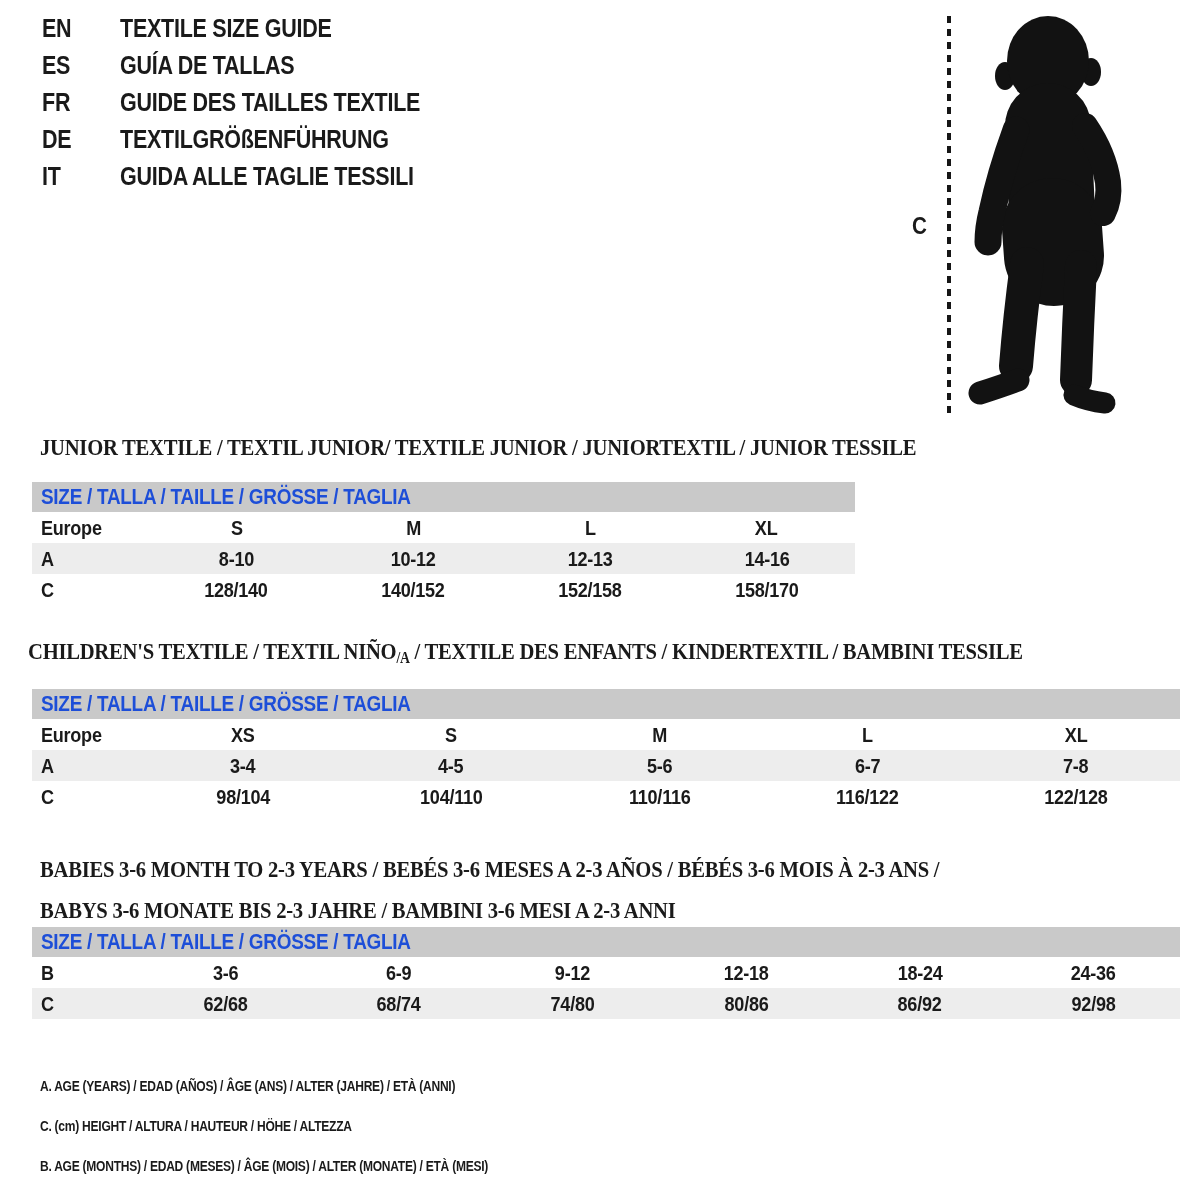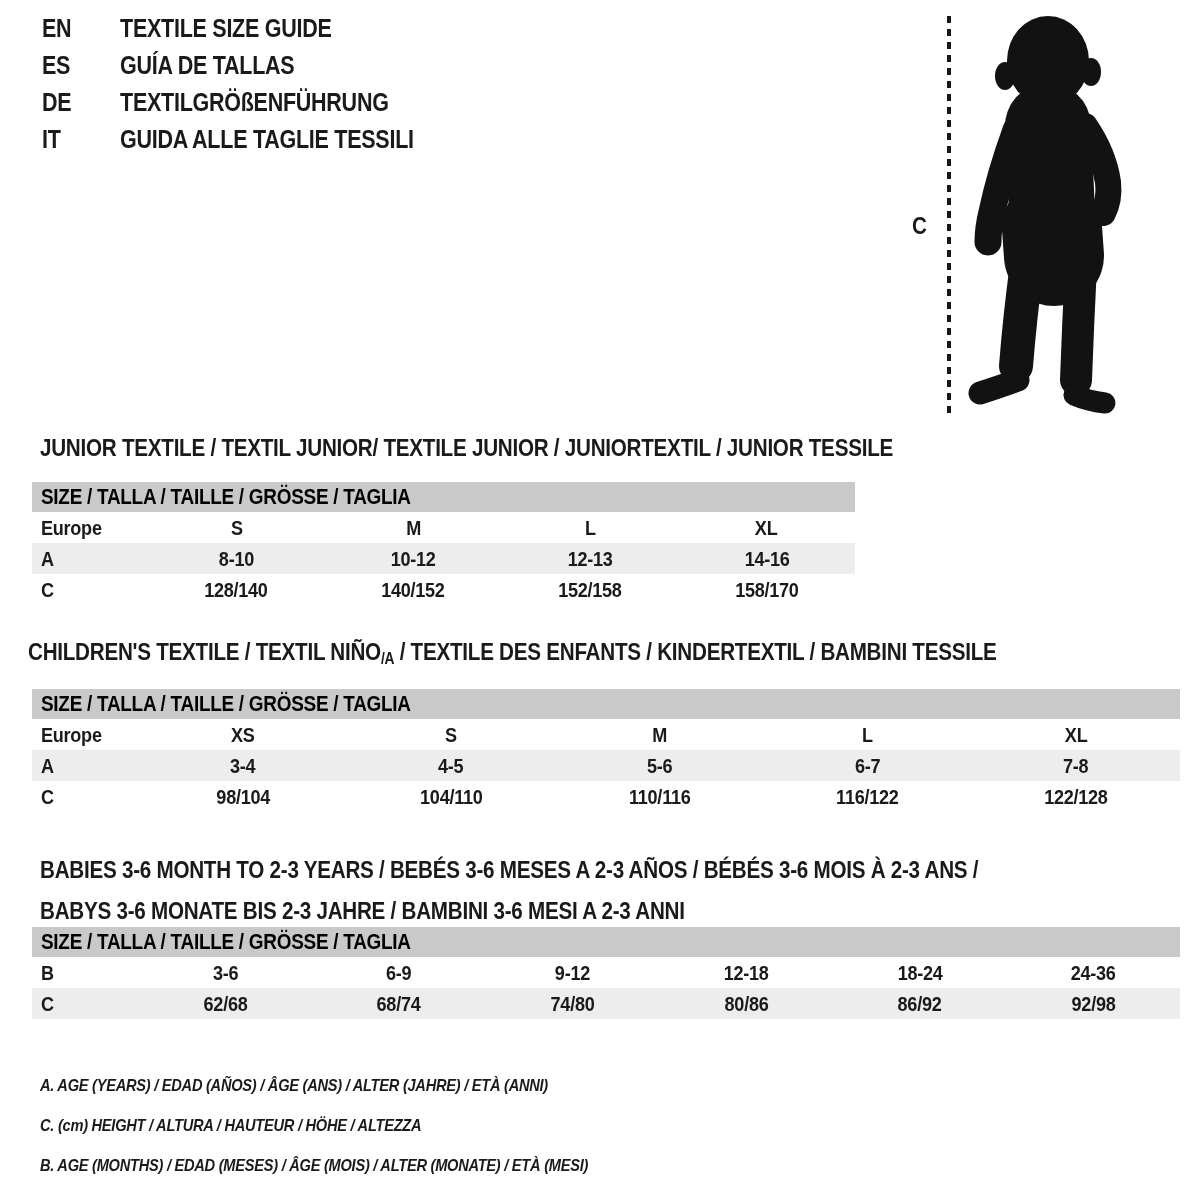--- a/index.html
+++ b/index.html
@@ -27,63 +27,67 @@
   .lang-code{width:78px;flex:0 0 78px;}
   
   .dash-line{
     left:947px;top:16px;width:4px;height:400px;
     background:repeating-linear-gradient(to bottom,#161616 0 7px,transparent 7px 13px);
   }
   .c-label{left:912px;top:212px;font-size:24px;}
   .silhouette{left:964px;top:14px;}
 
   
-  .section-title{font-size:24px;white-space:nowrap;}
+  .section-title{font-size:24px;white-space:nowrap;font-family:Liberation Serif, serif;}
   .title-junior{left:40px;top:434px;}
   .title-children{left:28px;top:638px;}
   .title-babies-1{left:40px;top:856px;}
   .title-babies-2{left:40px;top:897px;}
   .sub-a{font-size:16px;vertical-align:-4px;}
 
   
   .size-table{left:32px;}
   .t-junior{top:482px;width:823px;}
   .t-children{top:689px;width:1148px;}
   .t-babies{top:927px;width:1148px;}
   .thead{
     background:var(--header-bg);
     height:30px;line-height:30px;
-    font-size:22px;color:#000000;
+    font-size:22px;color:#1d4ed8;
     padding-left:9px;
   }
   .trow{display:flex;height:31px;align-items:center;font-size:21px;}
   .trow.shaded{background:var(--shaded-bg);}
   .cell{flex:1;text-align:center;}
   .cell span{display:inline-block;transform:scaleX(0.86);letter-spacing:-0.3px;white-space:nowrap;}
   .cell.label{text-align:left;padding-left:9px;}
   .cell.label span{transform-origin:left center;}
   .t-junior .cell.label{flex:0 0 13%;}
   .t-children .cell.label{flex:0 0 8.5%;}
   .t-babies .cell.label{flex:0 0 8.5%;}
 
   
   .legend{left:40px;top:1066px;}
-  .legend-line{height:40px;line-height:40px;font-size:17px;font-style:italic;}
+  .legend-line{height:40px;line-height:40px;font-size:14px;}
 </style>
 </head>
 <body>
 
 <div class="abs lang-block">
   <div class="lang-row">
     <span class="lang-code"><span class="cx">EN</span></span>
     <span class="cx">TEXTILE SIZE GUIDE</span>
   </div>
   <div class="lang-row">
     <span class="lang-code"><span class="cx">ES</span></span>
     <span class="cx">GUÍA DE TALLAS</span>
+  </div>
+  <div class="lang-row">
+    <span class="lang-code"><span class="cx">FR</span></span>
+    <span class="cx">GUIDE DES TAILLES TEXTILE</span>
   </div>
   <div class="lang-row">
     <span class="lang-code"><span class="cx">DE</span></span>
     <span class="cx">TEXTILGRÖßENFÜHRUNG</span>
   </div>
   <div class="lang-row">
     <span class="lang-code"><span class="cx">IT</span></span>
     <span class="cx">GUIDA ALLE TAGLIE TESSILI</span>
   </div>
 </div>

